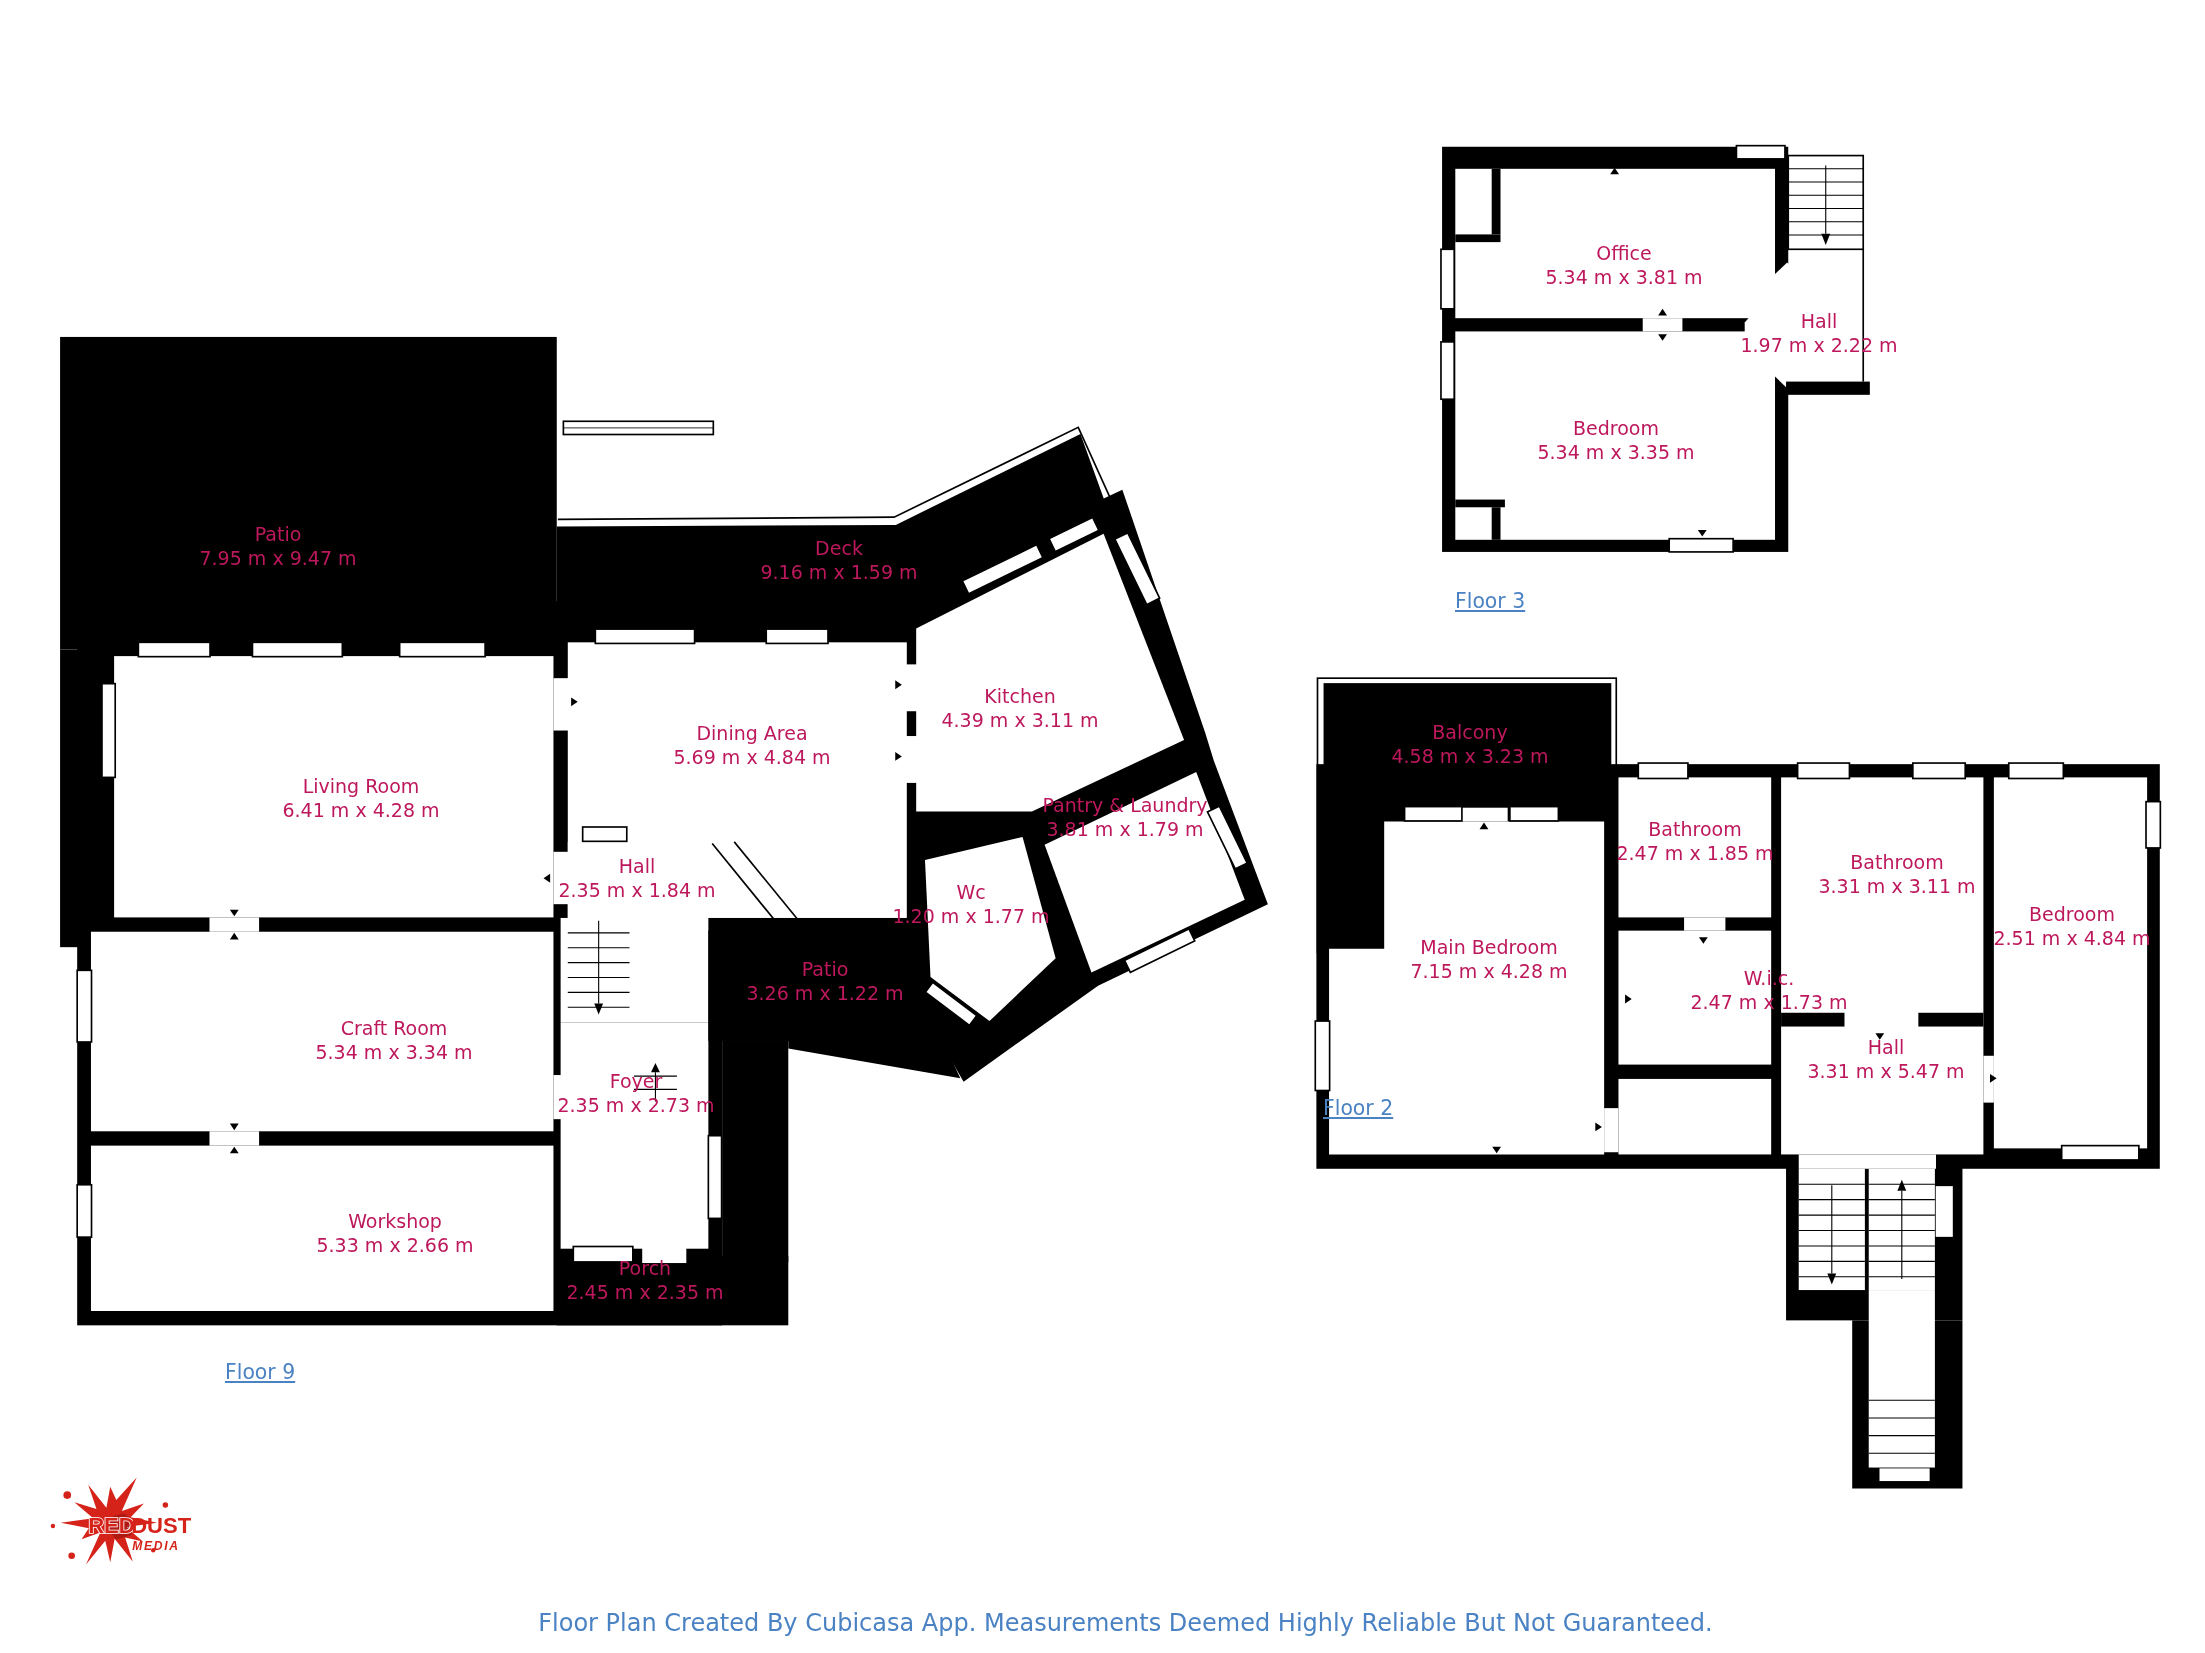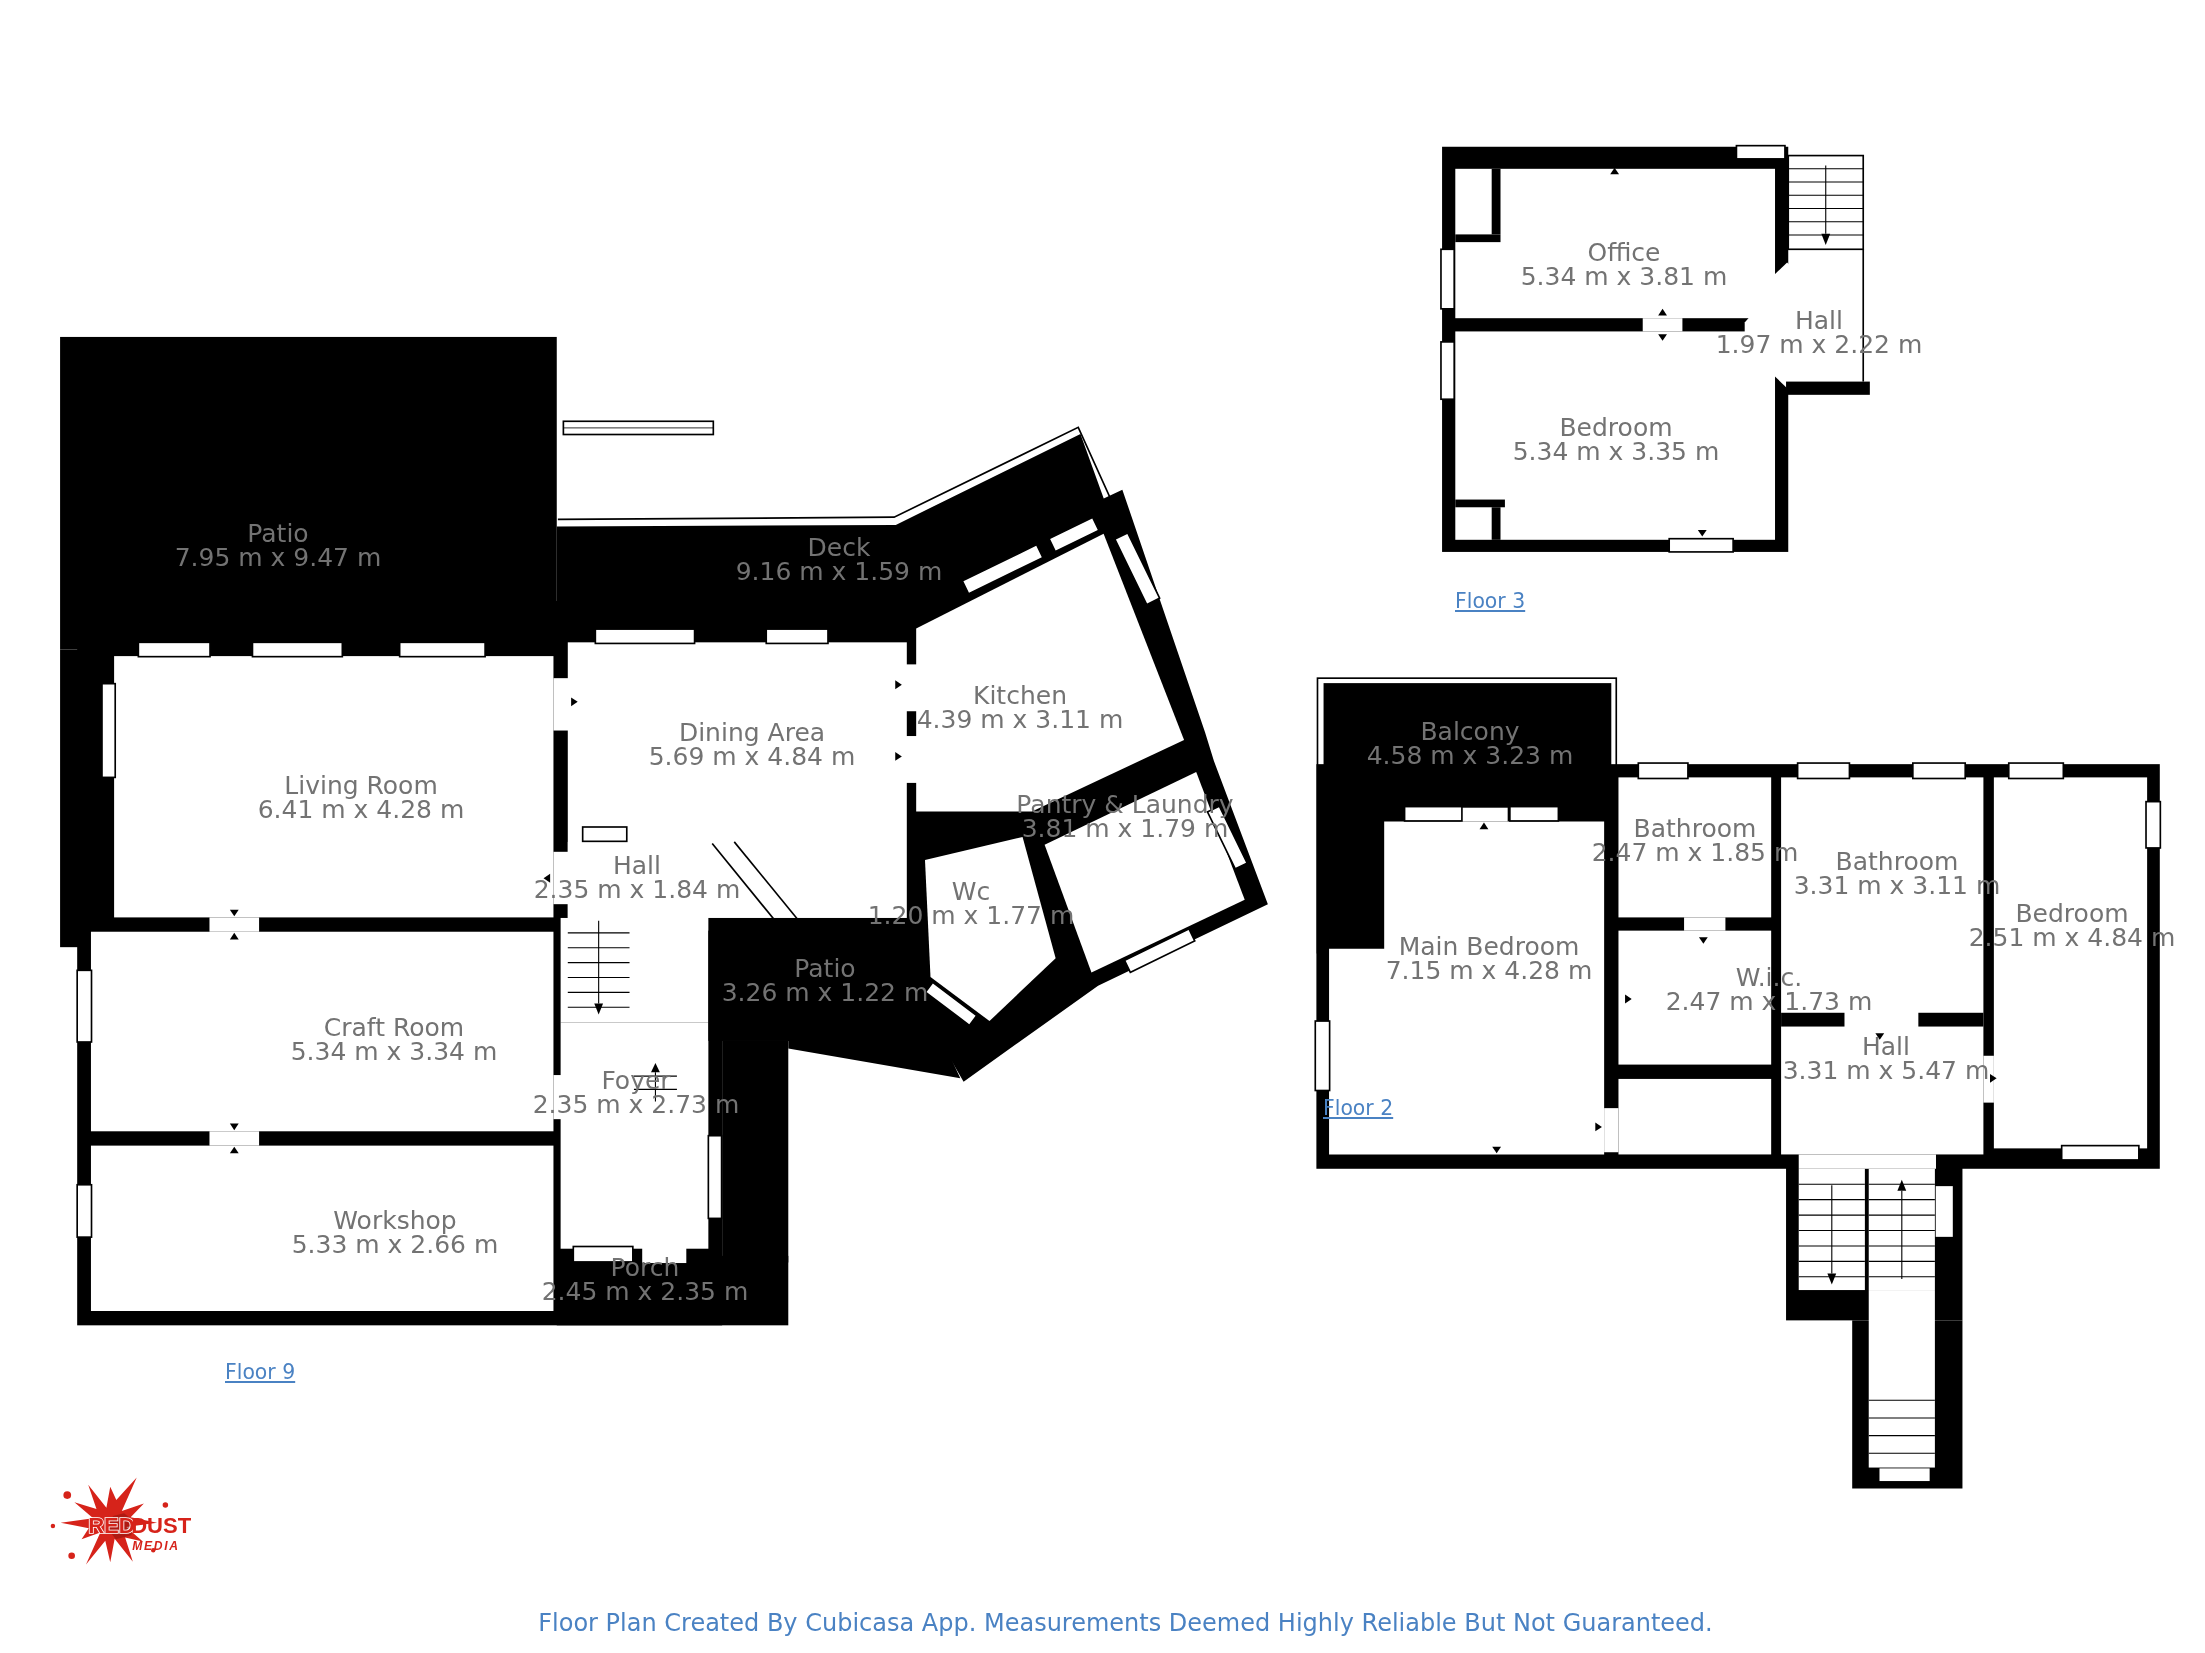--- a/index.html
+++ b/index.html
@@ -3,21 +3,21 @@
 <meta charset="utf-8">
 <style>
   html,body{margin:0;padding:0;}
   body{
     width:2205px;height:1654px;position:relative;background:#ffffff;
     font-family:"DejaVu Sans","Liberation Sans",sans-serif;overflow:hidden;
   }
   #plan-svg{position:absolute;left:0;top:0;width:2205px;height:1654px;}
   .room-label{
     position:absolute;transform:translate(-50%,-50%);
-    text-align:center;color:#737373;font-size:25px;line-height:24px;
+    text-align:center;color:#be185d;font-size:19px;line-height:24px;
     white-space:nowrap;z-index:5;
   }
   .floor-label{
     position:absolute;transform:translate(0,-50%);
     color:#4a82c3;font-size:20.4px;white-space:nowrap;z-index:5;text-decoration:underline;
   }
   .caption{
     position:absolute;left:0;top:1609px;width:2205px;text-align:center;
     color:#4a82c3;font-size:24px;z-index:5;padding-left:23px;
   }

